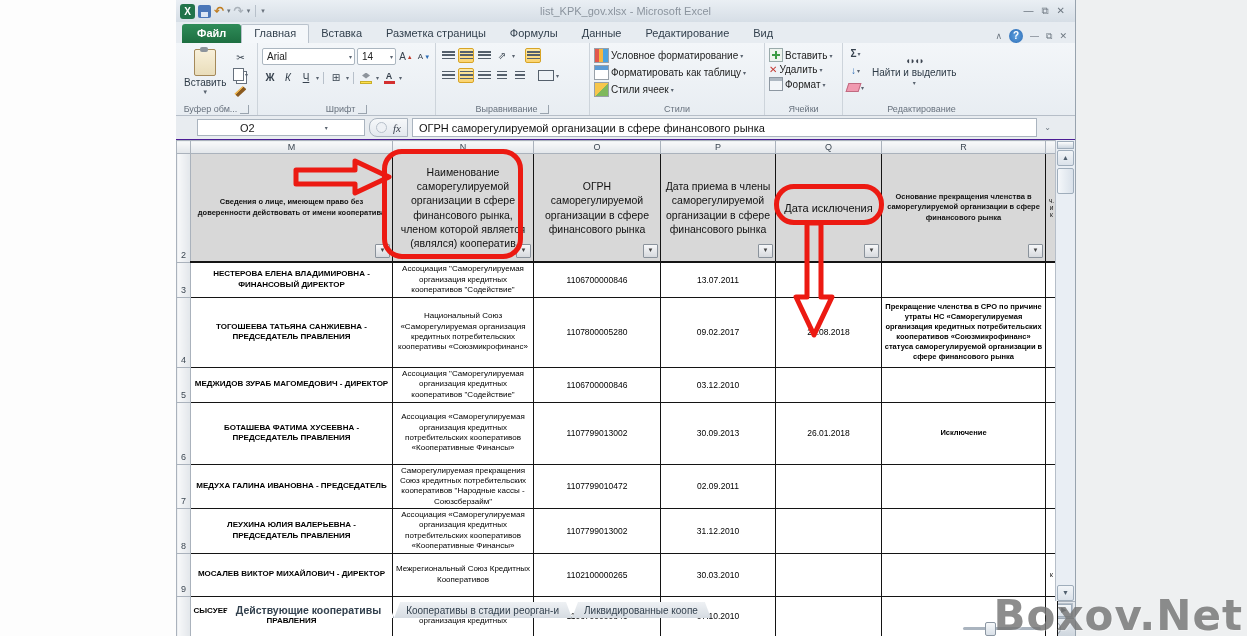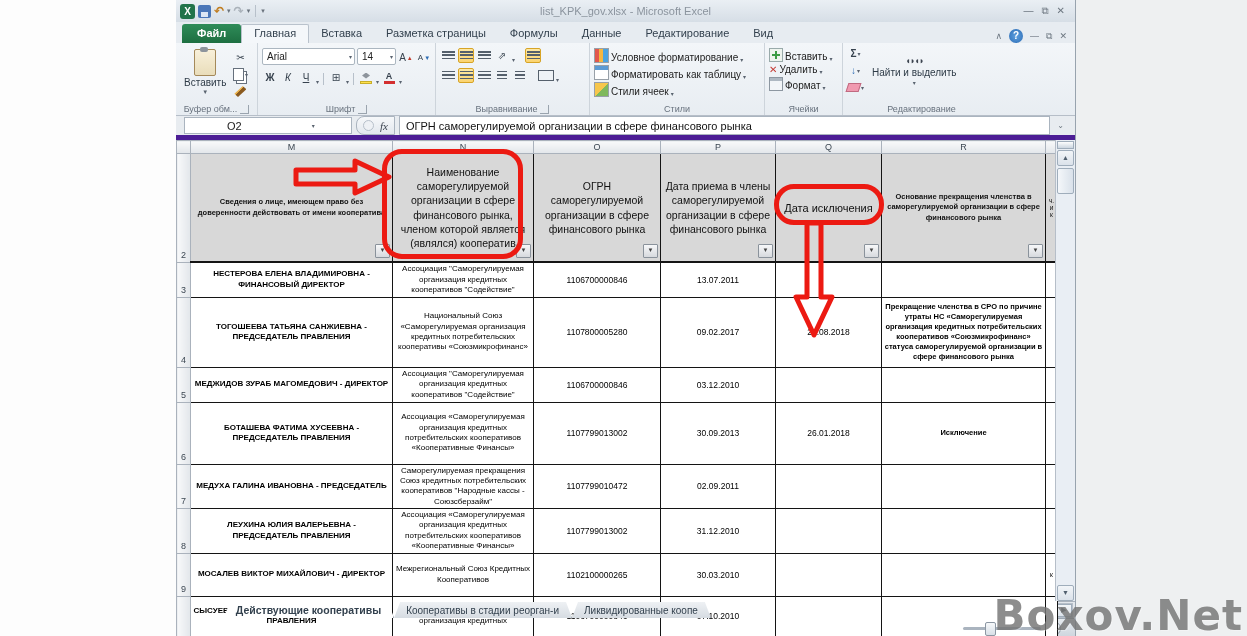--- a/index.html
+++ b/index.html
@@ -33,21 +33,21 @@
   
   .ribbon{height:72px;background:linear-gradient(#f3f6f9,#e8edf2);border-bottom:1px solid #b6bec8;display:flex;flex:none}
   .rg{position:relative;border-right:1px solid #cdd4db;box-sizing:border-box;padding:3px 3px 13px 4px}
   .rgcap{position:absolute;left:0;right:0;bottom:1px;text-align:center;font-size:9px;color:#68727e;display:flex;justify-content:center;align-items:center;gap:3px}
   .lnch{width:8px;height:8px;border:1px solid #9aa4ae;border-top:none;border-left:none;display:inline-block}
   .bigb{display:flex;flex-direction:column;align-items:center;justify-content:center;font-size:10px;color:#2e3b47;gap:1px;padding:1px 4px;border-radius:2px}
   .carr{font-size:6px;color:#5a6470}
   .combo{background:#fff;border:1px solid #abb6c0;border-radius:2px;font-size:10px;display:flex;align-items:center;justify-content:space-between;padding:0 2px 0 4px;height:15px;color:#222}
   .sbtn{display:inline-flex;align-items:center;justify-content:center;min-width:16px;height:15px;font-size:10px;color:#37424e;border-radius:2px;gap:1px}
   .hl{background:linear-gradient(#fde9a6,#fbd36f);border:1px solid #d7a426;box-sizing:border-box}
-  .row{display:flex;align-items:flex-end;gap:2px;margin-top:2px}
+  .row{display:flex;align-items:center;gap:2px;margin-top:2px}
   
   .ic-paste{width:20px;height:25px;background:linear-gradient(#f8f0da,#e9ddba);border:1px solid #a4895a;border-radius:2px;position:relative}
   .ic-paste::before{content:"";position:absolute;top:-3px;left:5px;width:8px;height:5px;background:#8d949c;border-radius:2px}
   .ic-copy{width:9px;height:11px;border:1px solid #66707c;background:#fff;box-shadow:3px 3px 0 -1px #fff,3px 3px 0 0 #66707c}
   .ic-brush{width:12px;height:11px;background:linear-gradient(135deg,#e8b04c 45%,#8a5a1f 45%);clip-path:polygon(0 70%,70% 0,100% 30%,30% 100%)}
   .al{width:13px;height:9px;background:repeating-linear-gradient(#55606c 0 1.5px,transparent 1.5px 3.5px)}
   .mrg{width:14px;height:9px;border:1px solid #55606c;background:#eef2f6}
   .coin{width:11px;height:11px;border-radius:50%;background:radial-gradient(#ffeaa2,#d9a72c);border:1px solid #b2871f}
   .cf{width:13px;height:13px;border:1px solid #98a0a8;background:linear-gradient(90deg,#e2574c 0 4px,#f4b63f 4px 8px,#4aa3e0 8px 13px)}
   .ft{width:13px;height:13px;border:1px solid #98a0a8;background:#fff;box-shadow:inset 0 4px 0 #5b9bd5}
@@ -63,21 +63,21 @@
   .fclr{display:flex;flex-direction:column;align-items:center;font-size:9px;font-weight:bold;line-height:9px}
   .fclr i{width:11px;height:3px;background:#d32f2f;display:block;font-style:normal}
   .eras{width:11px;height:7px;background:#f09ab0;border:1px solid #c06a80;transform:skewX(-18deg)}
   .funwrap{display:flex;flex-direction:column;align-items:center;line-height:7px}
   .fun{width:0;height:0;border-left:6px solid transparent;border-right:6px solid transparent;border-top:7px solid #5b8dd9}
   .funst{width:2px;height:4px;background:#5b8dd9}
   .sortAZ{font-size:7px;font-weight:bold;color:#333;line-height:7px}
   .binoc{font-size:9px;color:#3c4450;letter-spacing:-1px}
   .twolbl{font-size:10px;color:#2e3b47;text-align:center;line-height:11px}
   
-  .fbar{height:24px;background:#e8ecf0;border-bottom:5px solid #4c1d95;display:flex;align-items:center;padding:2px 8px;gap:4px;flex:none;box-sizing:border-box}
+  .fbar{height:24px;background:#e8ecf0;border-bottom:1px solid #4c1d95;display:flex;align-items:center;padding:2px 21px;gap:4px;flex:none;box-sizing:border-box}
   .nbox{width:168px;height:17px;background:#fff;border:1px solid #aab4bf;display:flex;align-items:center;font-size:11px;padding-left:42px;box-sizing:border-box;gap:70px}
   .fxpill{height:17px;background:linear-gradient(#f6f8fa,#e3e8ee);border:1px solid #aab4bf;border-radius:8px 0 0 8px;display:flex;align-items:center;padding:0 6px;gap:6px}
   .fxc{width:9px;height:9px;border-radius:50%;border:1px solid #b7c0ca;background:#eef1f5}
   .fx{font-style:italic;font-size:11px;color:#3c4450;font-family:"Liberation Serif",serif}
   .ftext{flex:1;height:17px;background:#fff;border:1px solid #aab4bf;font-size:11px;display:flex;align-items:center;padding-left:6px;color:#111}
   .fexp{font-size:8px;color:#6d7781;padding:0 3px}
   
   .gridwrap{height:461px;position:relative;background:#fff;flex:none}
   table.sheet{border-collapse:collapse;table-layout:fixed;width:881px}
   .sheet td,.sheet th{overflow:hidden;box-sizing:border-box}

